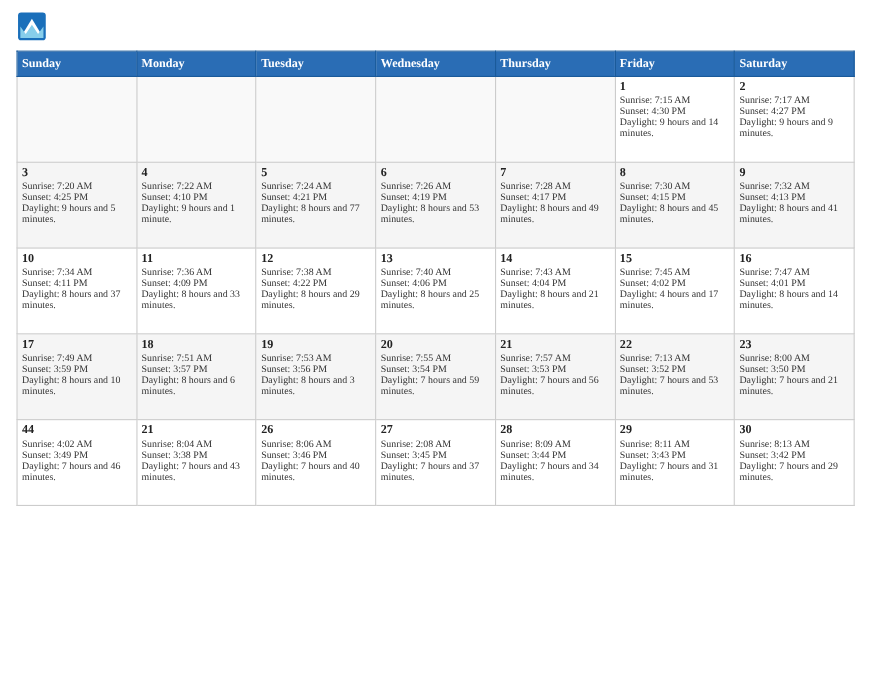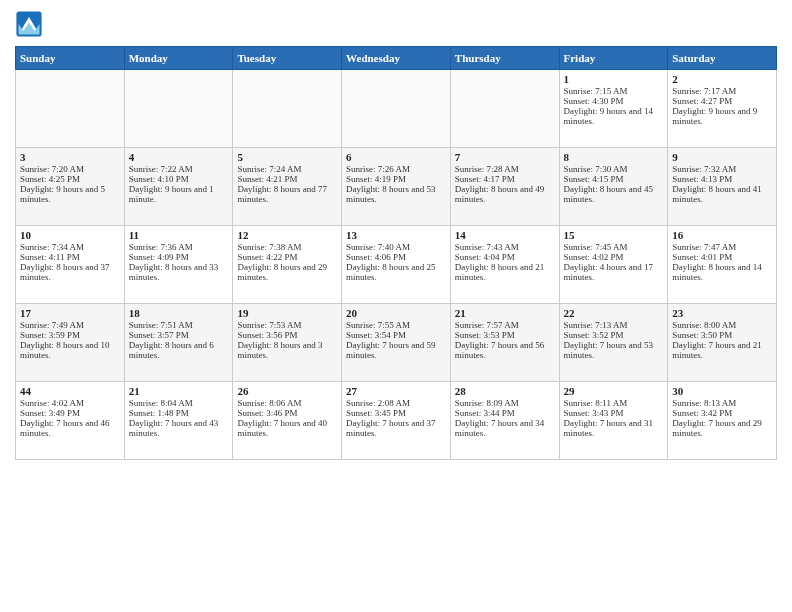--- a/index.html
+++ b/index.html
@@ -276,21 +276,21 @@
         <tr>
           <td>
             <span class="day-num">44</span>
             <div>Sunrise: 4:02 AM</div>
             <div>Sunset: 3:49 PM</div>
             <div>Daylight: 7 hours and 46 minutes.</div>
           </td>
           <td>
             <span class="day-num">21</span>
             <div>Sunrise: 8:04 AM</div>
-            <div>Sunset: 1:48 PM</div>
+            <div>Sunset: 3:38 PM</div>
             <div>Daylight: 7 hours and 43 minutes.</div>
           </td>
           <td>
             <span class="day-num">26</span>
             <div>Sunrise: 8:06 AM</div>
             <div>Sunset: 3:46 PM</div>
             <div>Daylight: 7 hours and 40 minutes.</div>
           </td>
           <td>
             <span class="day-num">27</span>

